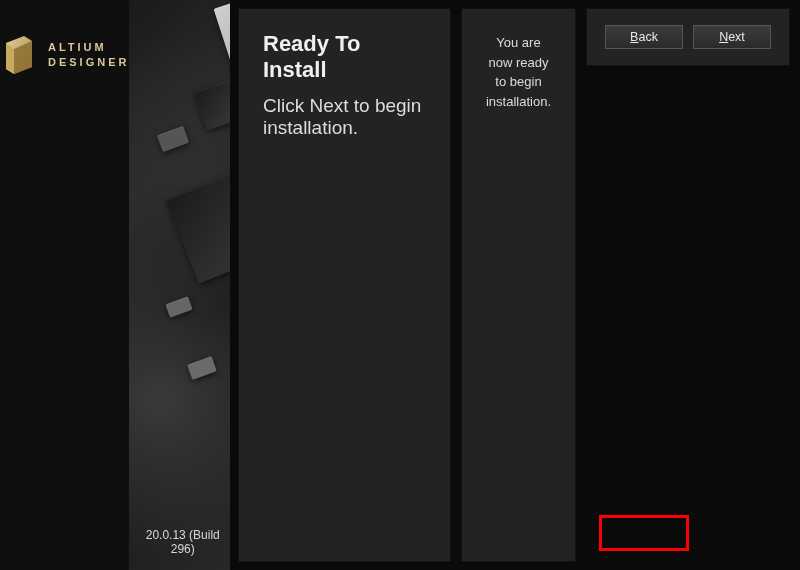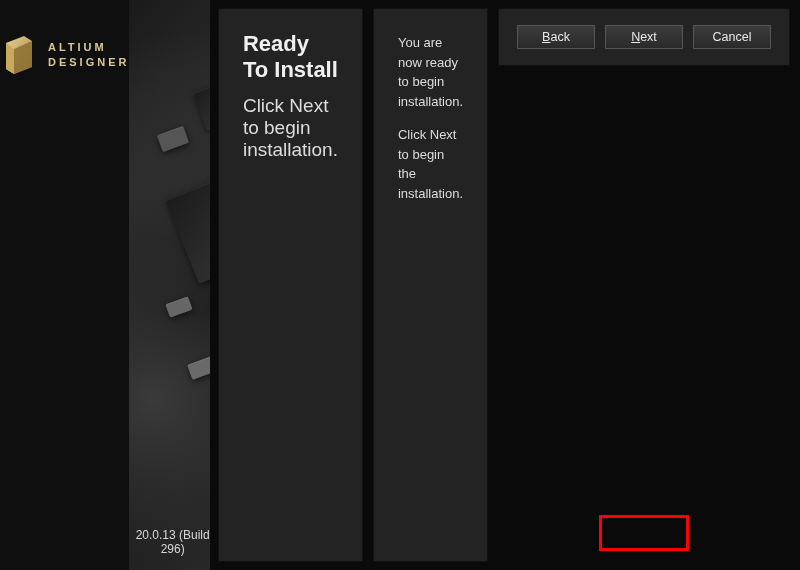--- a/index.html
+++ b/index.html
@@ -108,21 +108,21 @@
     }
     .body-panel {
       flex: 1;
       background: #232323;
       border: 1px solid #111;
       padding: 24px 24px;
       font-size: 13px;
       color: #dcdcdc;
       line-height: 1.5;
     }
-    .body-panel p { margin-bottom: 14px; }
+    .body-panel p { margin-bottom: 14px; text-align: center; }
     .footer-panel {
       height: 58px;
       background: #232323;
       border: 1px solid #111;
       display: flex;
       align-items: center;
       justify-content: flex-end;
       padding: 0 18px;
       gap: 10px;
     }
@@ -190,32 +190,28 @@
   </div>
 
   <div class="main">
     <div class="header-panel">
       <div class="header-title">Ready To Install</div>
       <div class="header-subtitle">Click Next to begin installation.</div>
     </div>
 
     <div class="body-panel">
       <p>You are now ready to begin installation.</p>
-      <p>Click Next to begin the installation.</p>
     </div>
 
     <div class="footer-panel">
       <button class="btn">
         <span><span class="ul">B</span><span>ack</span></span>
       </button>
       <span class="btn-next-wrap">
         <button class="btn" id="next-btn">
           <span><span class="ul">N</span><span>ext</span></span>
         </button>
       </span>
-      <button class="btn">
-        <span>Cancel</span>
-      </button>
     </div>
   </div>
 </div>
 
 <div class="highlight-box" id="hl" style="left: 599px; top: 515px; width: 90px; height: 36px; border-color: rgb(255, 0, 0);"></div>
 
 </body></html>

